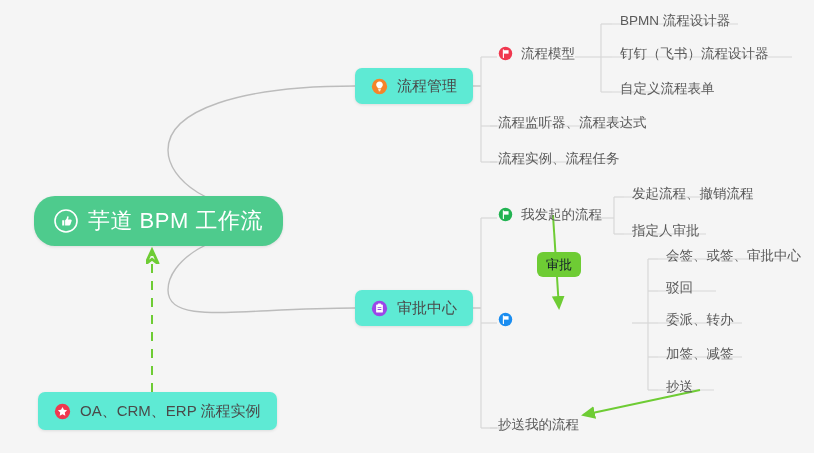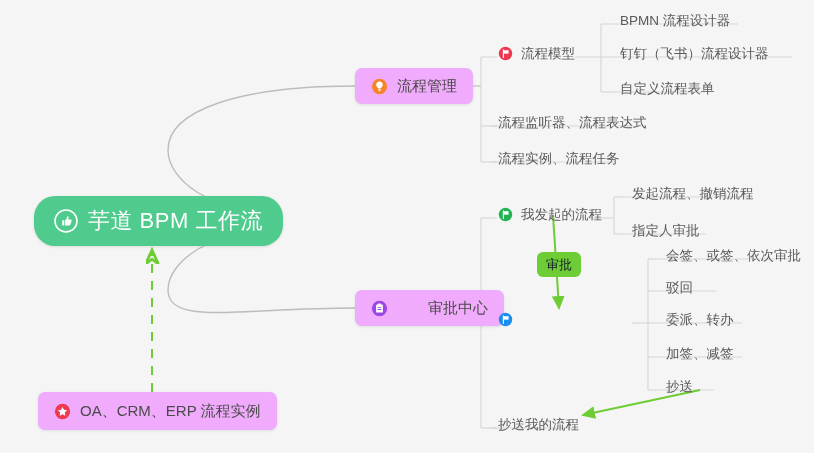--- a/index.html
+++ b/index.html
@@ -48,21 +48,21 @@
   }
   .root-node .label {
     color: #ffffff;
     font-size: 22px;
     letter-spacing: 0.5px;
     margin-left: 10px;
   }
 
   
   .card-node {
-    background: #f0abfc;
+    background: #5eead4;
     border-radius: 7px;
     height: 36px;
     padding: 0 16px;
     box-shadow: 0 1px 3px rgba(0,0,0,0.10);
     justify-content: space-between;
   }
   .card-node .label {
     color: #4a4a4a;
     font-size: 15px;
     margin-left: 9px;
@@ -224,21 +224,21 @@
     <span class="label">自定义流程表单</span>
   </div>
 
   <div class="node leaf-node" style="left:490px; top:150px;">
     <span class="label">流程实例、流程任务</span>
   </div>
   <div class="node leaf-node" style="left:490px; top:114px;">
     <span class="label">流程监听器、流程表达式</span>
   </div>
 
-  <div class="node card-node" style="left:355px; top:290px;gap:31px;">
+  <div class="node card-node" style="left:355px; top:290px;">
     <span class="icon">
       <svg width="17" height="17" viewBox="0 0 20 20">
         <circle cx="10" cy="10" r="9" fill="#9b47e8"></circle>
         <rect x="6" y="5.4" width="8" height="9.4" rx="1.1" fill="#ffffff"></rect>
         <rect x="8.1" y="4.2" width="3.8" height="2.1" rx="0.8" fill="#ffffff"></rect>
         <rect x="7.6" y="8.4" width="4.8" height="1.05" rx="0.5" fill="#9b47e8"></rect>
         <rect x="7.6" y="10.7" width="4.8" height="1.05" rx="0.5" fill="#9b47e8"></rect>
       </svg>
     </span>
     <span class="label">审批中心</span>
@@ -266,21 +266,21 @@
     <span class="icon">
       <svg width="15" height="15" viewBox="0 0 20 20">
         <circle cx="10" cy="10" r="9" fill="#1a8df0"></circle>
         <path d="M7.2 5 v10.2" stroke="#ffffff" stroke-width="1.5" stroke-linecap="round"></path>
         <path d="M7.9 5.6 h6.2 v4.6 h-6.2 z" fill="#ffffff"></path>
       </svg>
     </span>
   </div>
 
   <div class="node leaf-node" style="left:658px; top:247px;">
-    <span class="label">会签、或签、依次审批</span>
+    <span class="label">会签、或签、审批中心</span>
   </div>
   <div class="node leaf-node" style="left:658px; top:279px;">
     <span class="label">驳回</span>
   </div>
   <div class="node leaf-node" style="left:658px; top:311px;">
     <span class="label">委派、转办</span>
   </div>
   <div class="node leaf-node" style="left:658px; top:345px;">
     <span class="label">加签、减签</span>
   </div>

